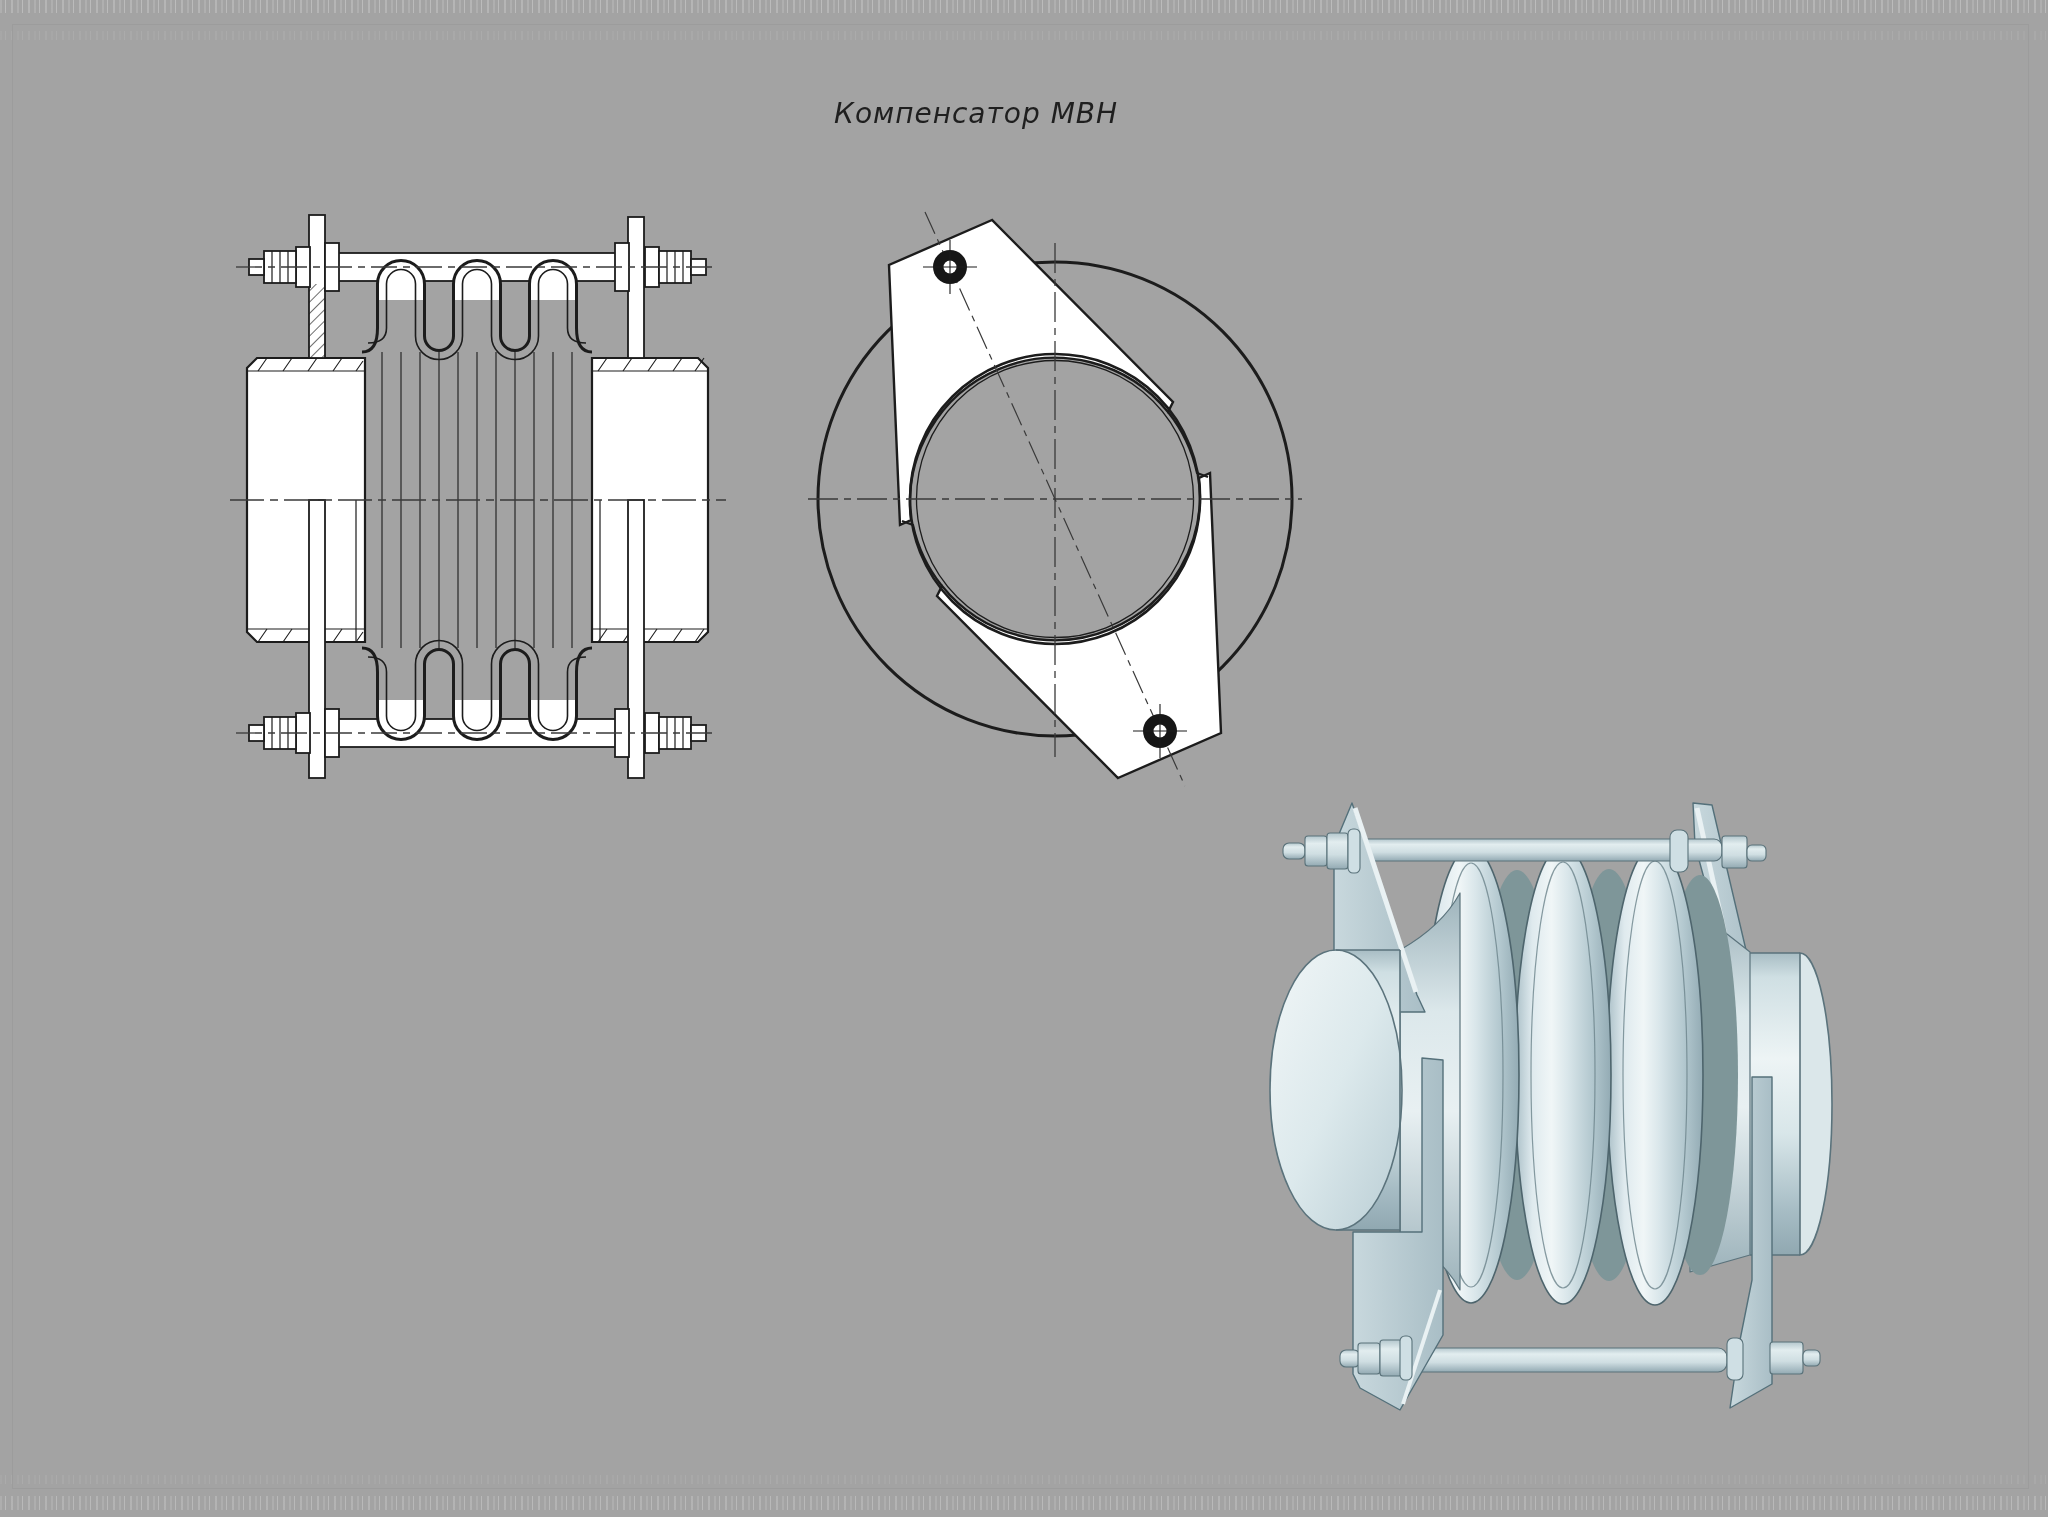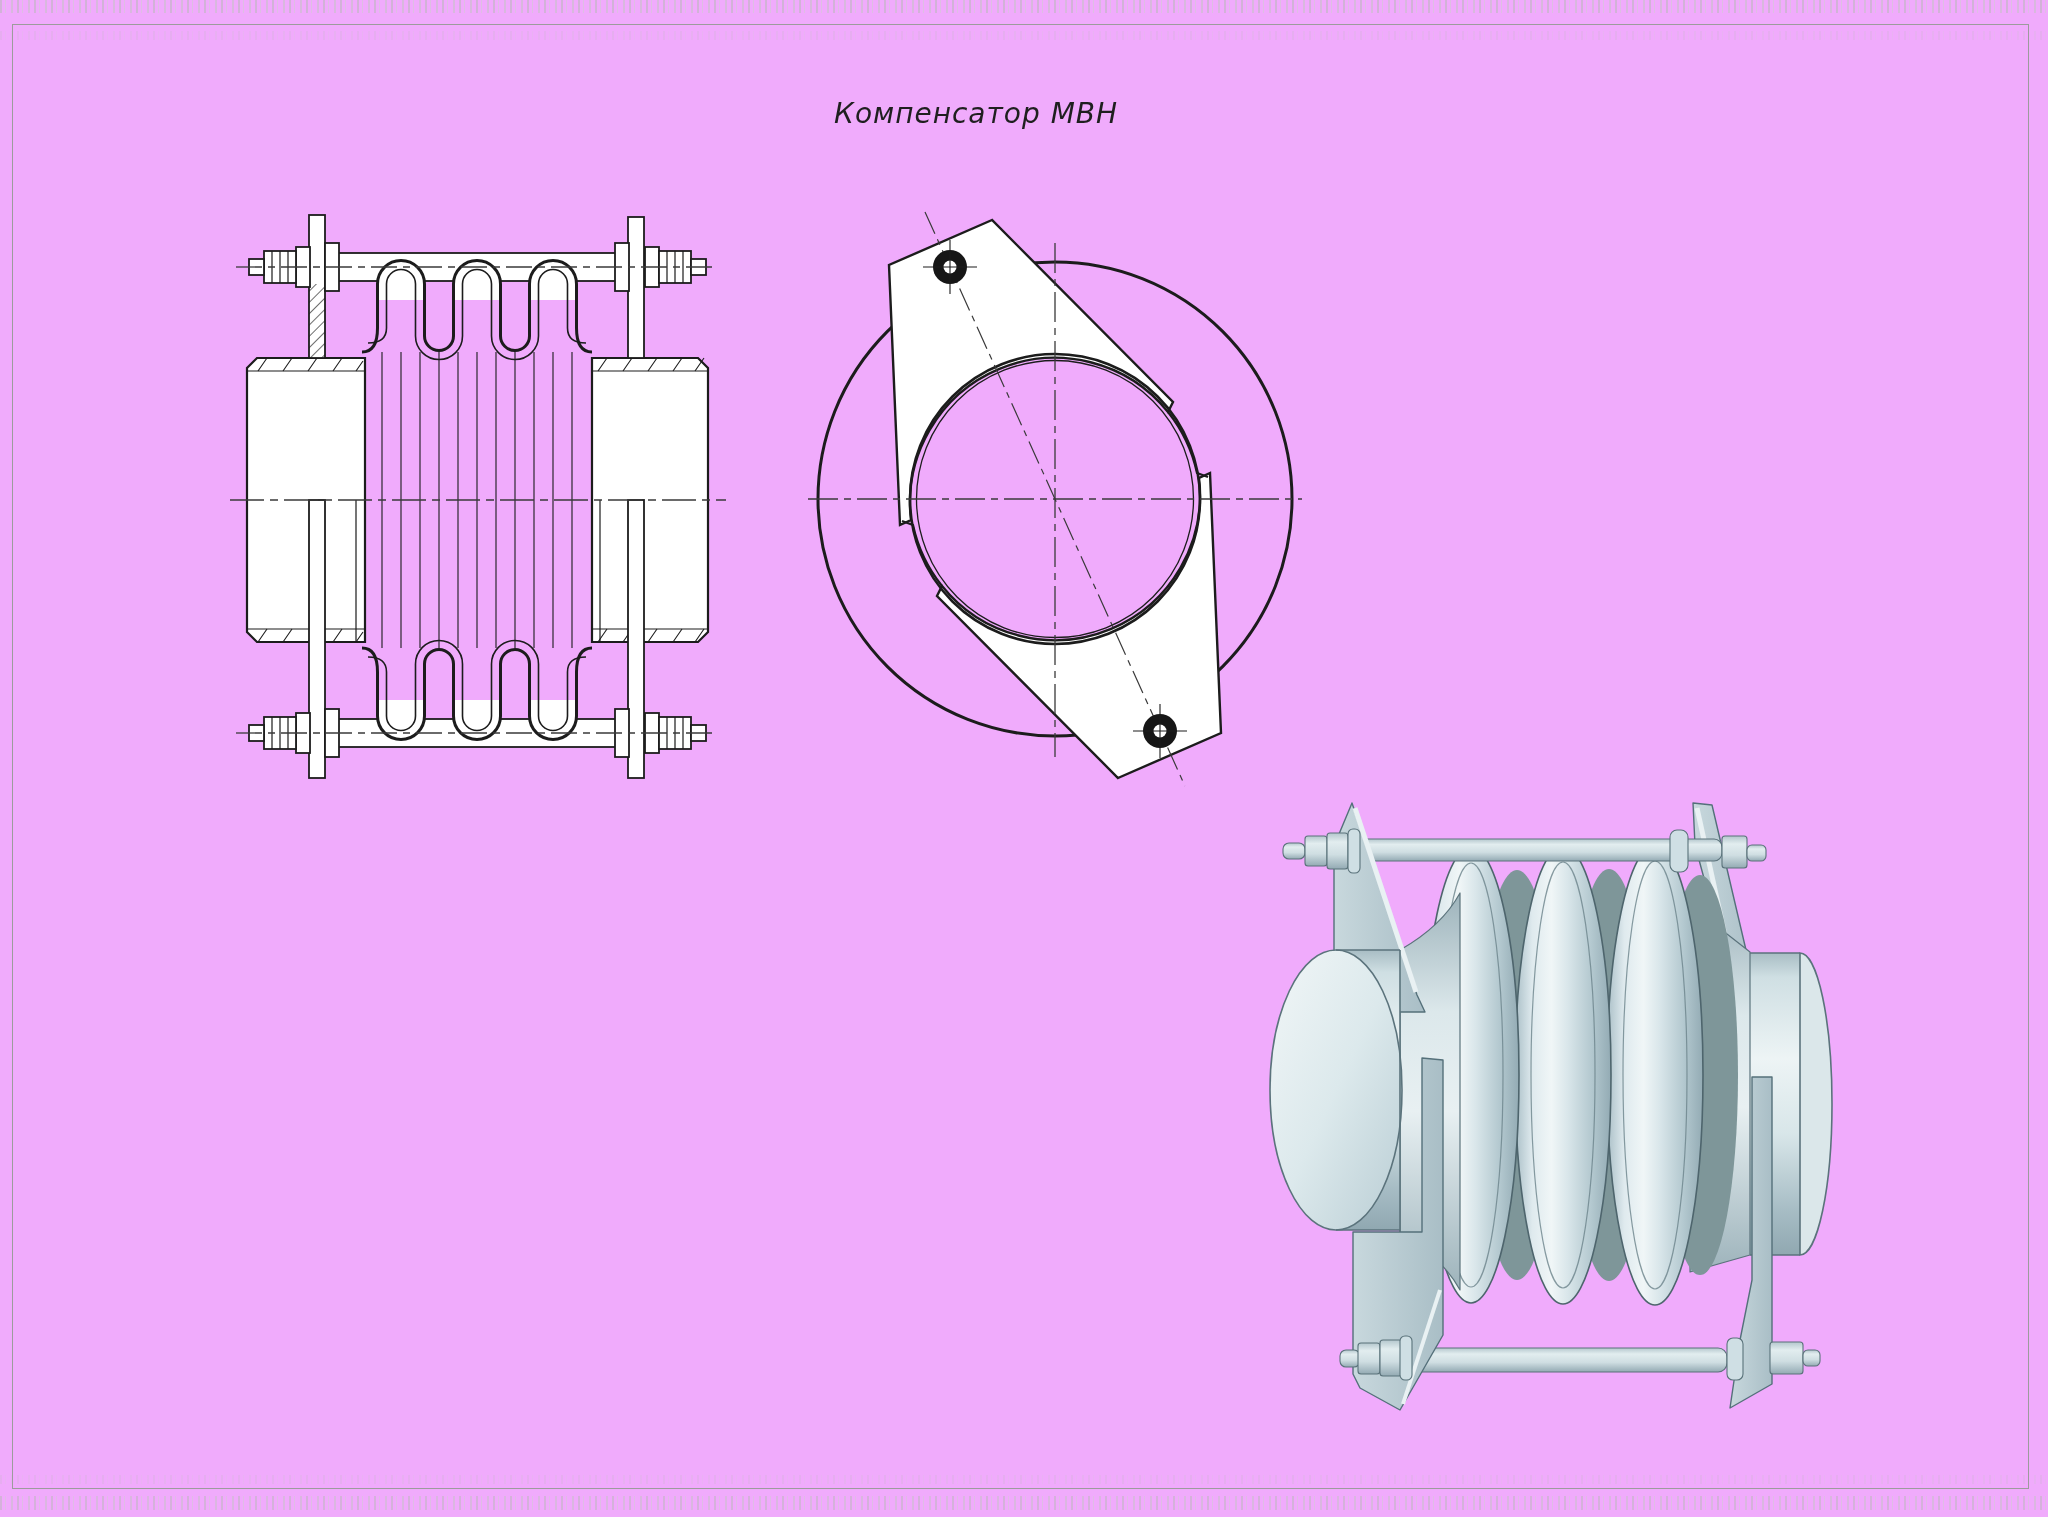--- a/index.html
+++ b/index.html
@@ -1,16 +1,16 @@
 <!DOCTYPE html>
 <html style="--ink: #1c1c1c; --centerline: #3a3a3a; --border: #9c9c9c; --metal-outline: #4c646d; --metal-light: #eef5f6; --metal-mid: #c3d4d9; --metal-dark: #8da4ac;"><head>
 <meta charset="utf-8">
 <style>
   html,body{margin:0;padding:0;background:#fff;}
-  .page{position:relative;width:2048px;height:1517px;background:#f0abfc;overflow:hidden;
+  .page{position:relative;width:2048px;height:1517px;background:#a3a3a3;overflow:hidden;
         font-family:"DejaVu Sans",sans-serif;}
   .frame{position:absolute;left:12px;top:24px;width:2017px;height:1465px;
          border:1px solid var(--border,#9c9c9c);box-sizing:border-box;}
   .noise{position:absolute;left:0;width:100%;
      background:repeating-linear-gradient(90deg,#b9b9b9 0 2px,transparent 2px 5px,#cfcfcf 5px 6px,transparent 6px 11px,#c4c4c4 11px 13px,transparent 13px 17px);}
   .n1{top:0;height:13px;opacity:.55;}
   .n2{top:31px;height:9px;opacity:.18;}
   .n3{top:1475px;height:9px;opacity:.18;}
   .n4{top:1496px;height:14px;opacity:.5;}
   .title{position:absolute;left:834px;top:97px;font-size:28px;font-style:italic;

